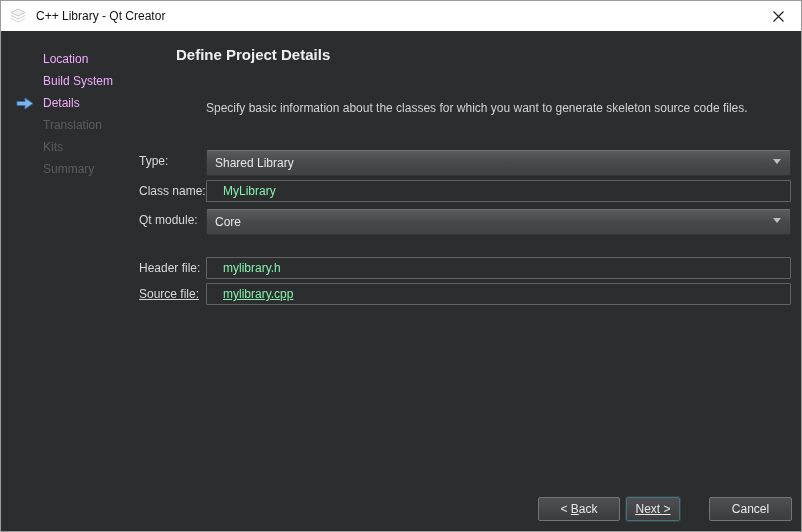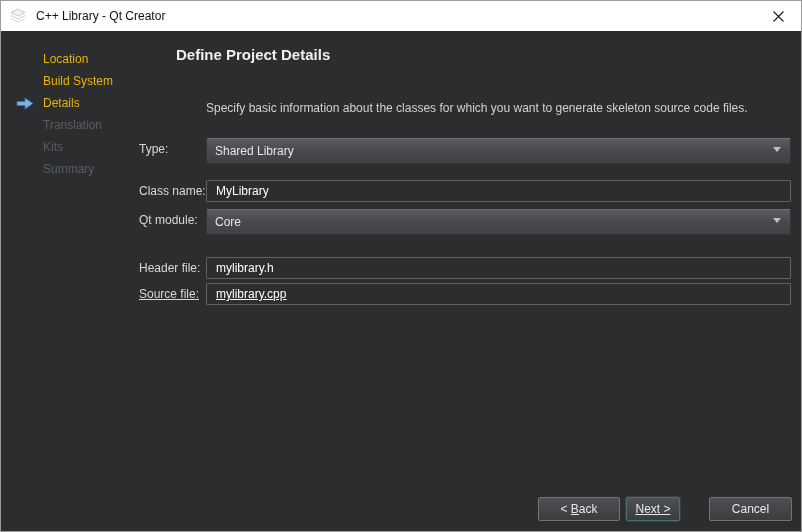--- a/index.html
+++ b/index.html
@@ -34,21 +34,21 @@
   }
 
   
   .content { position: absolute; left: 0; top: 30px; right: 0; bottom: 0; }
 
   
   .sidebar { position: absolute; left: 42px; top: 17px; }
   .step {
     position: relative;
     height: 22px; line-height: 22px;
-    font-size: 12px; color: #eab308;
+    font-size: 12px; color: #f0abfc;
     white-space: nowrap;
   }
   .step.disabled { color: #595d61; }
   .step .arrow { position: absolute; left: -27px; top: 5px; line-height: 0; }
 
   
   .heading {
     position: absolute; left: 175px; top: 15px;
     font-size: 15px; font-weight: bold; color: #efefef;
   }
@@ -80,27 +80,27 @@
     width: 0; height: 0;
     border-left: 4px solid transparent;
     border-right: 4px solid transparent;
     border-top: 5px solid #bfc0c2;
   }
   .text-input {
     position: absolute; left: 205px; width: 585px; height: 22px;
     box-sizing: border-box;
     background: #2b2d2f;
     border: 1px solid #606264; border-radius: 1px;
-    color: #ffffff; font-size: 12px;
-    padding: 0 9px;
+    color: #86efac; font-size: 12px;
+    padding: 0 16px;
     font-family: "Liberation Sans", sans-serif;
     outline: none;
   }
 
-  .row-type    { top: 107px; }
+  .row-type    { top: 119px; }
   .row-class   { top: 149px; }
   .row-module  { top: 178px; }
   .row-header  { top: 226px; }
   .row-source  { top: 252px; text-decoration: underline; }
 
   
   .btn {
     position: absolute; top: 466px; height: 24px;
     box-sizing: border-box;
     background: linear-gradient(to bottom, #4e5053, #3a3c3e);

